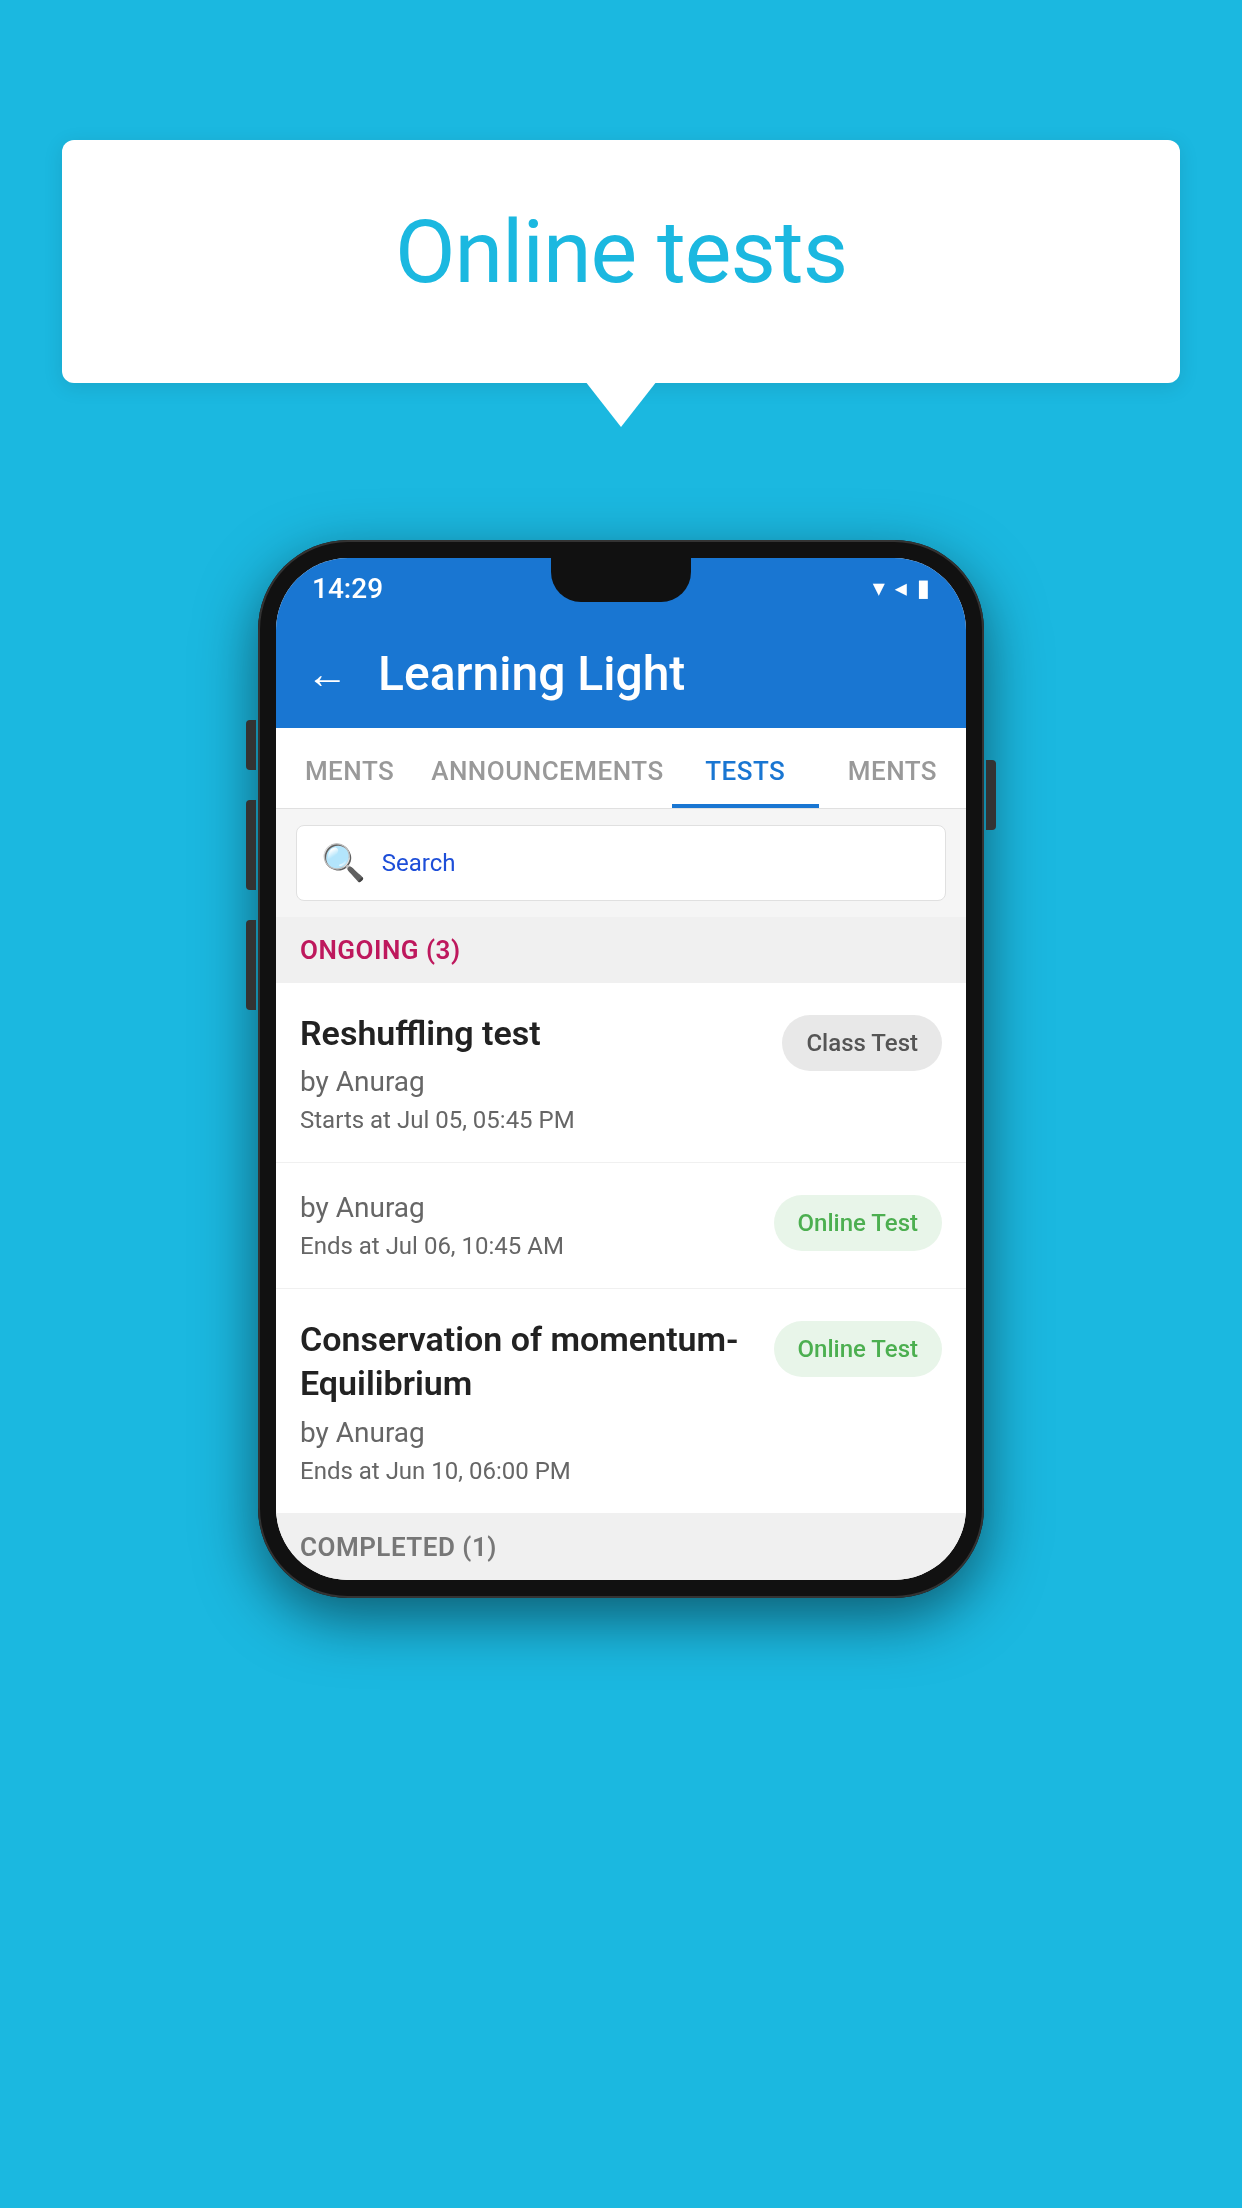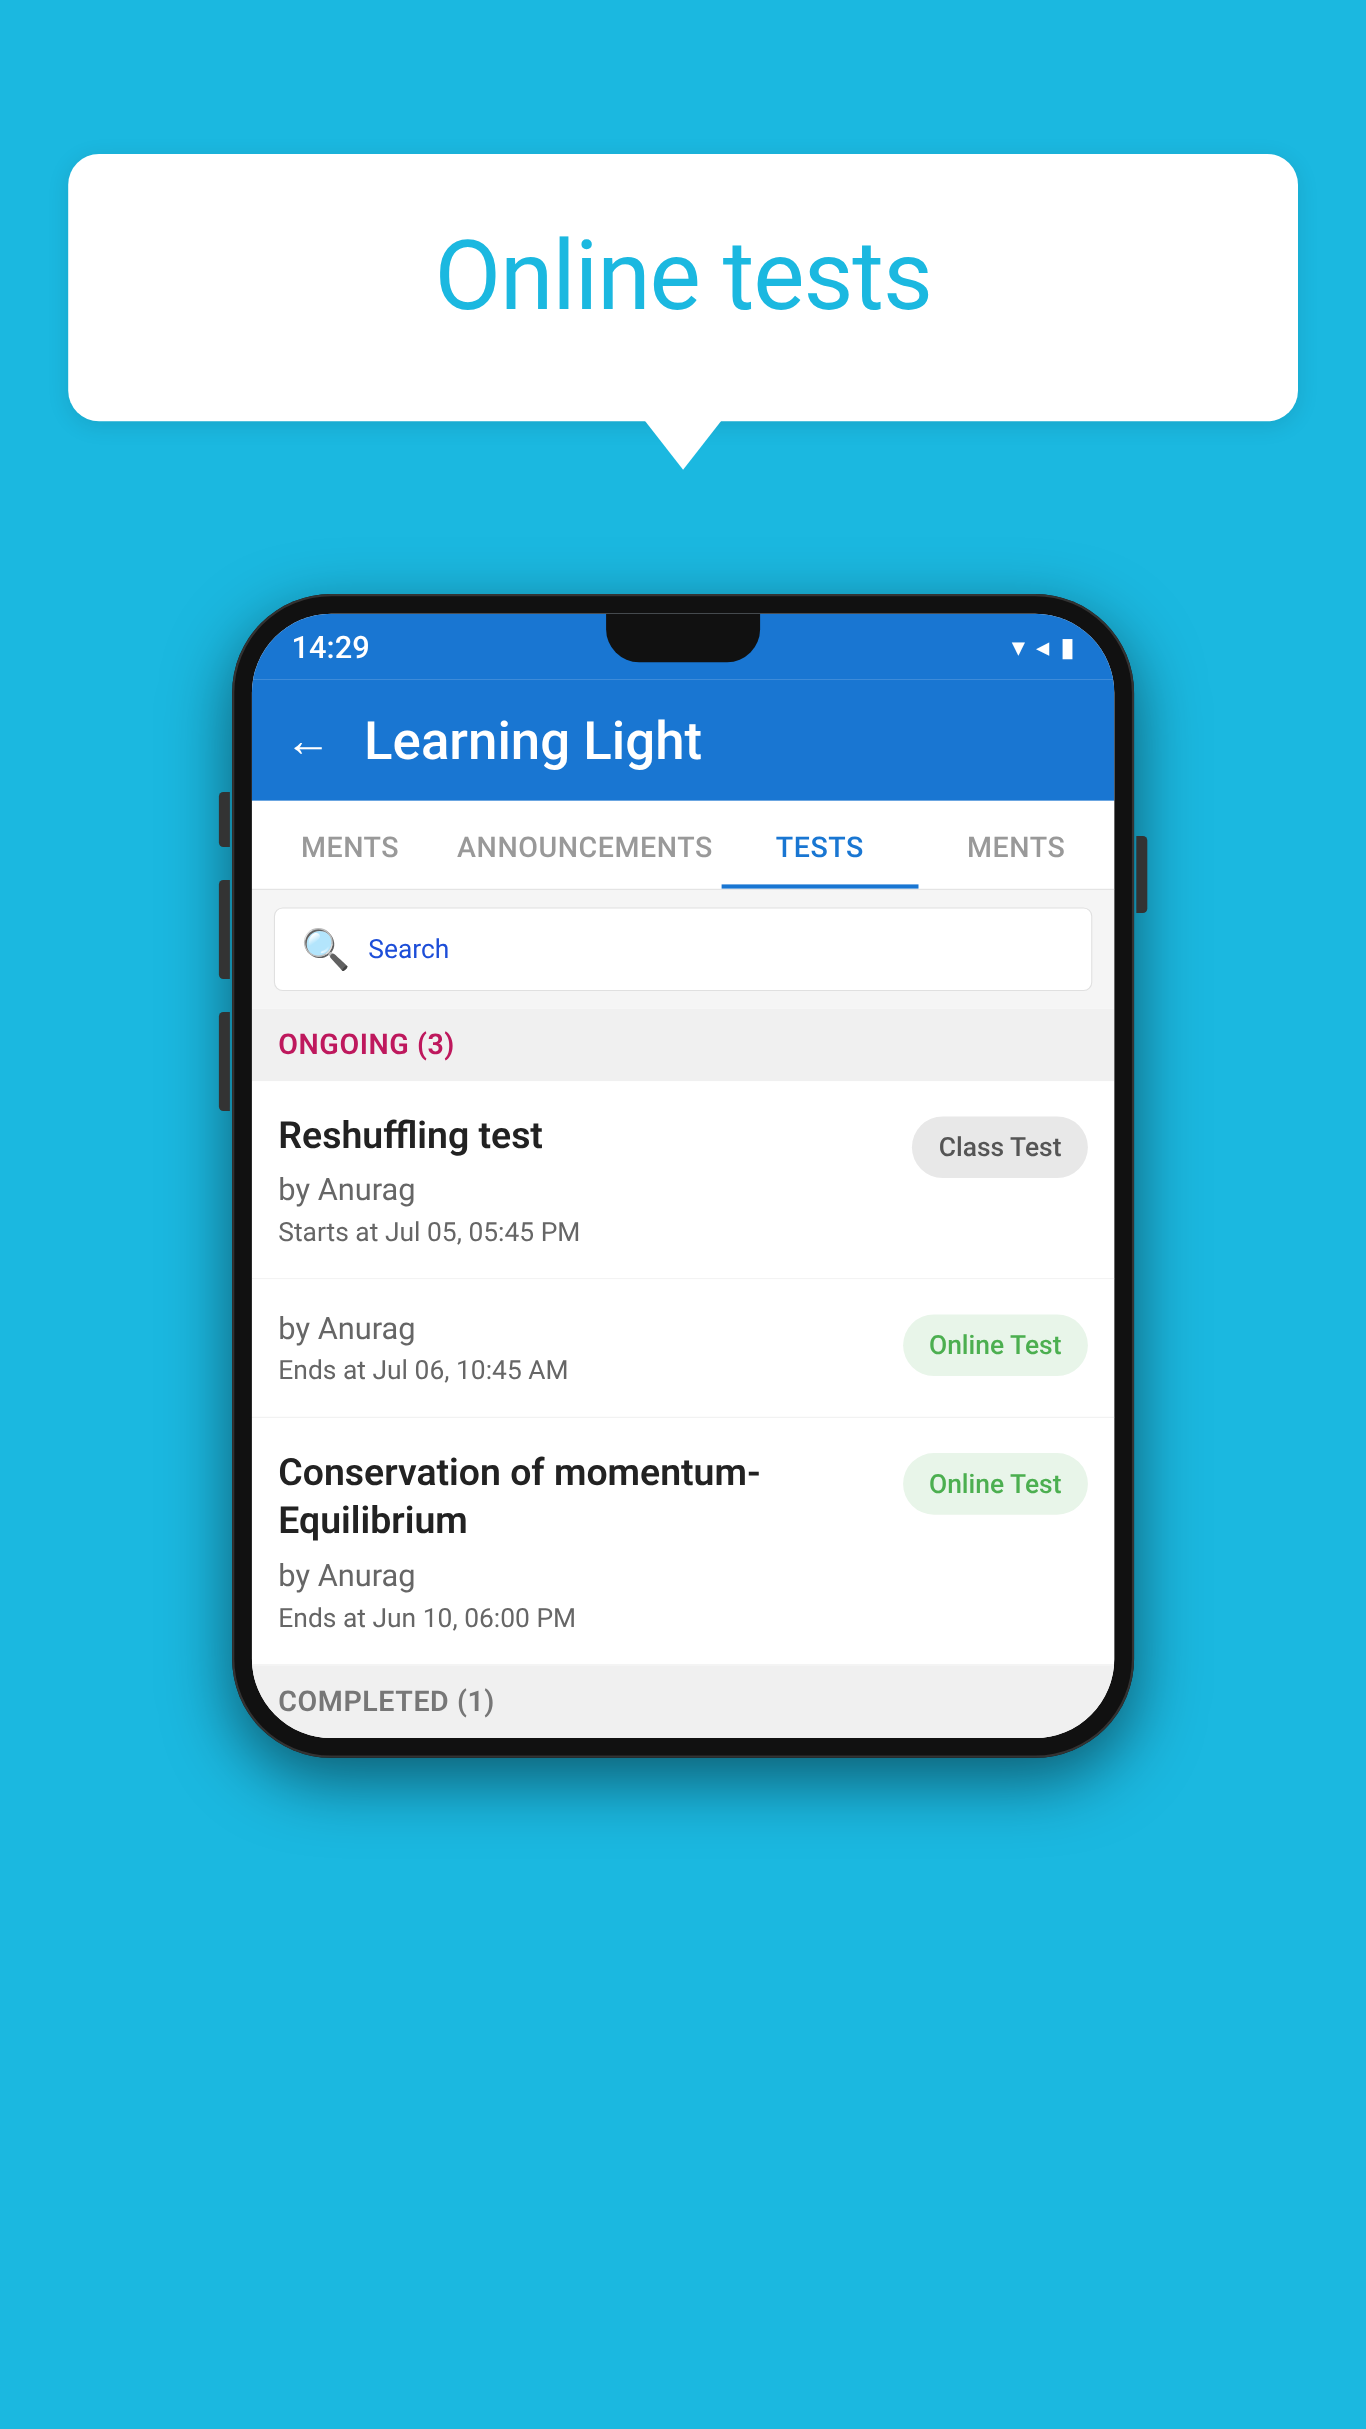--- a/index.html
+++ b/index.html
@@ -16,21 +16,21 @@
     
     .speech-bubble-container {
       position: absolute;
       top: 140px;
       left: 62px;
       right: 62px;
     }
 
     .speech-bubble {
       background: white;
-      border-radius: 28px;
+      border-radius: 12px;
       padding: 60px 80px;
       text-align: center;
       box-shadow: 0 4px 20px rgba(0,0,0,0.1);
       position: relative;
     }
 
     .speech-bubble::after {
       content: '';
       position: absolute;
       bottom: -44px;
@@ -56,21 +56,21 @@
       color: #666;
       font-weight: 400;
     }
 
     
     .phone-container {
       position: absolute;
       top: 540px;
       left: 50%;
       transform: translateX(-50%);
-      width: 820px;
+      width: 726px;
     }
 
     .phone-outer {
       background: #111;
       border-radius: 90px;
       padding: 18px;
       box-shadow: 0 20px 60px rgba(0,0,0,0.5), inset 0 0 0 2px #333;
       position: relative;
     }
 

